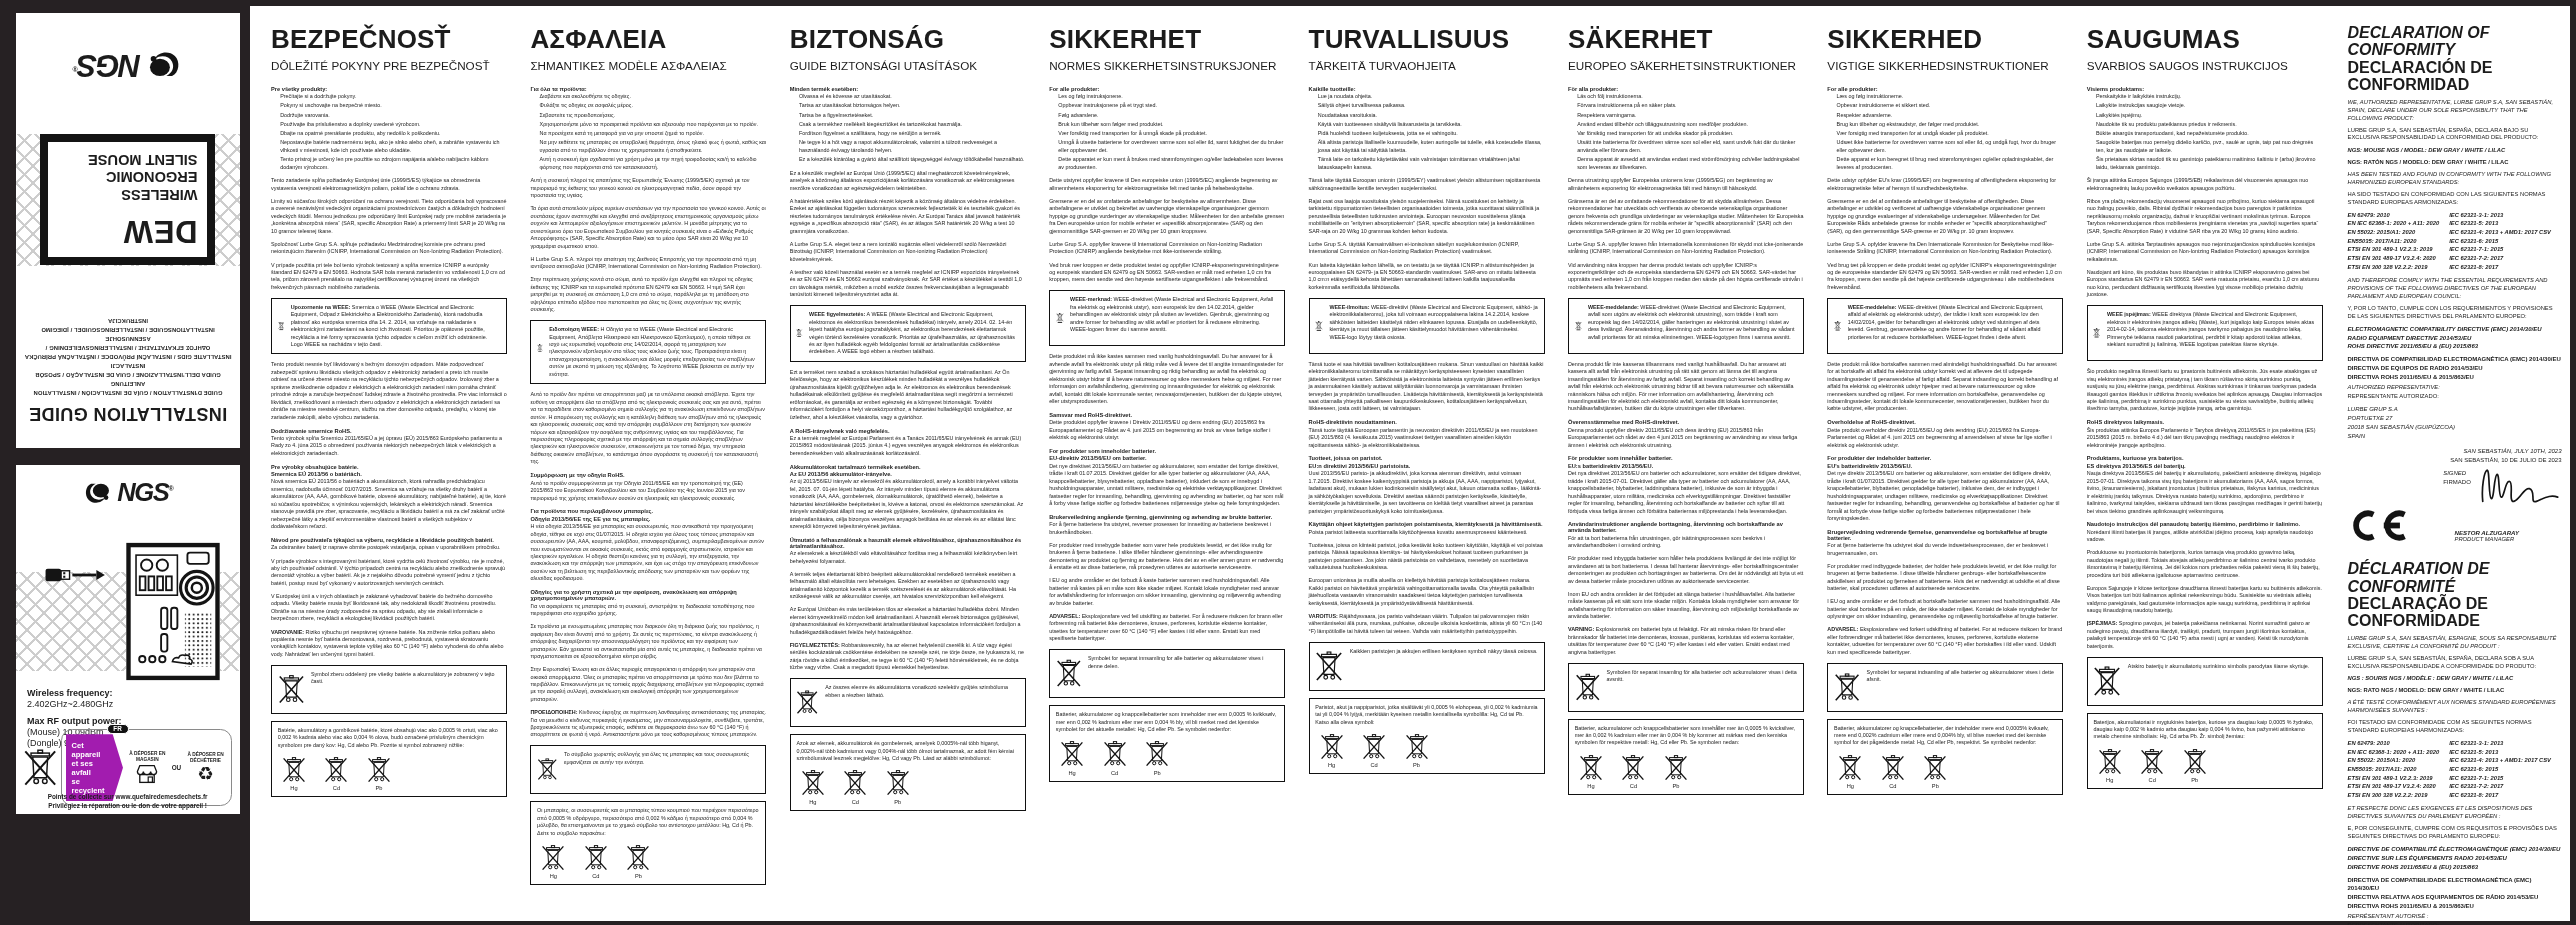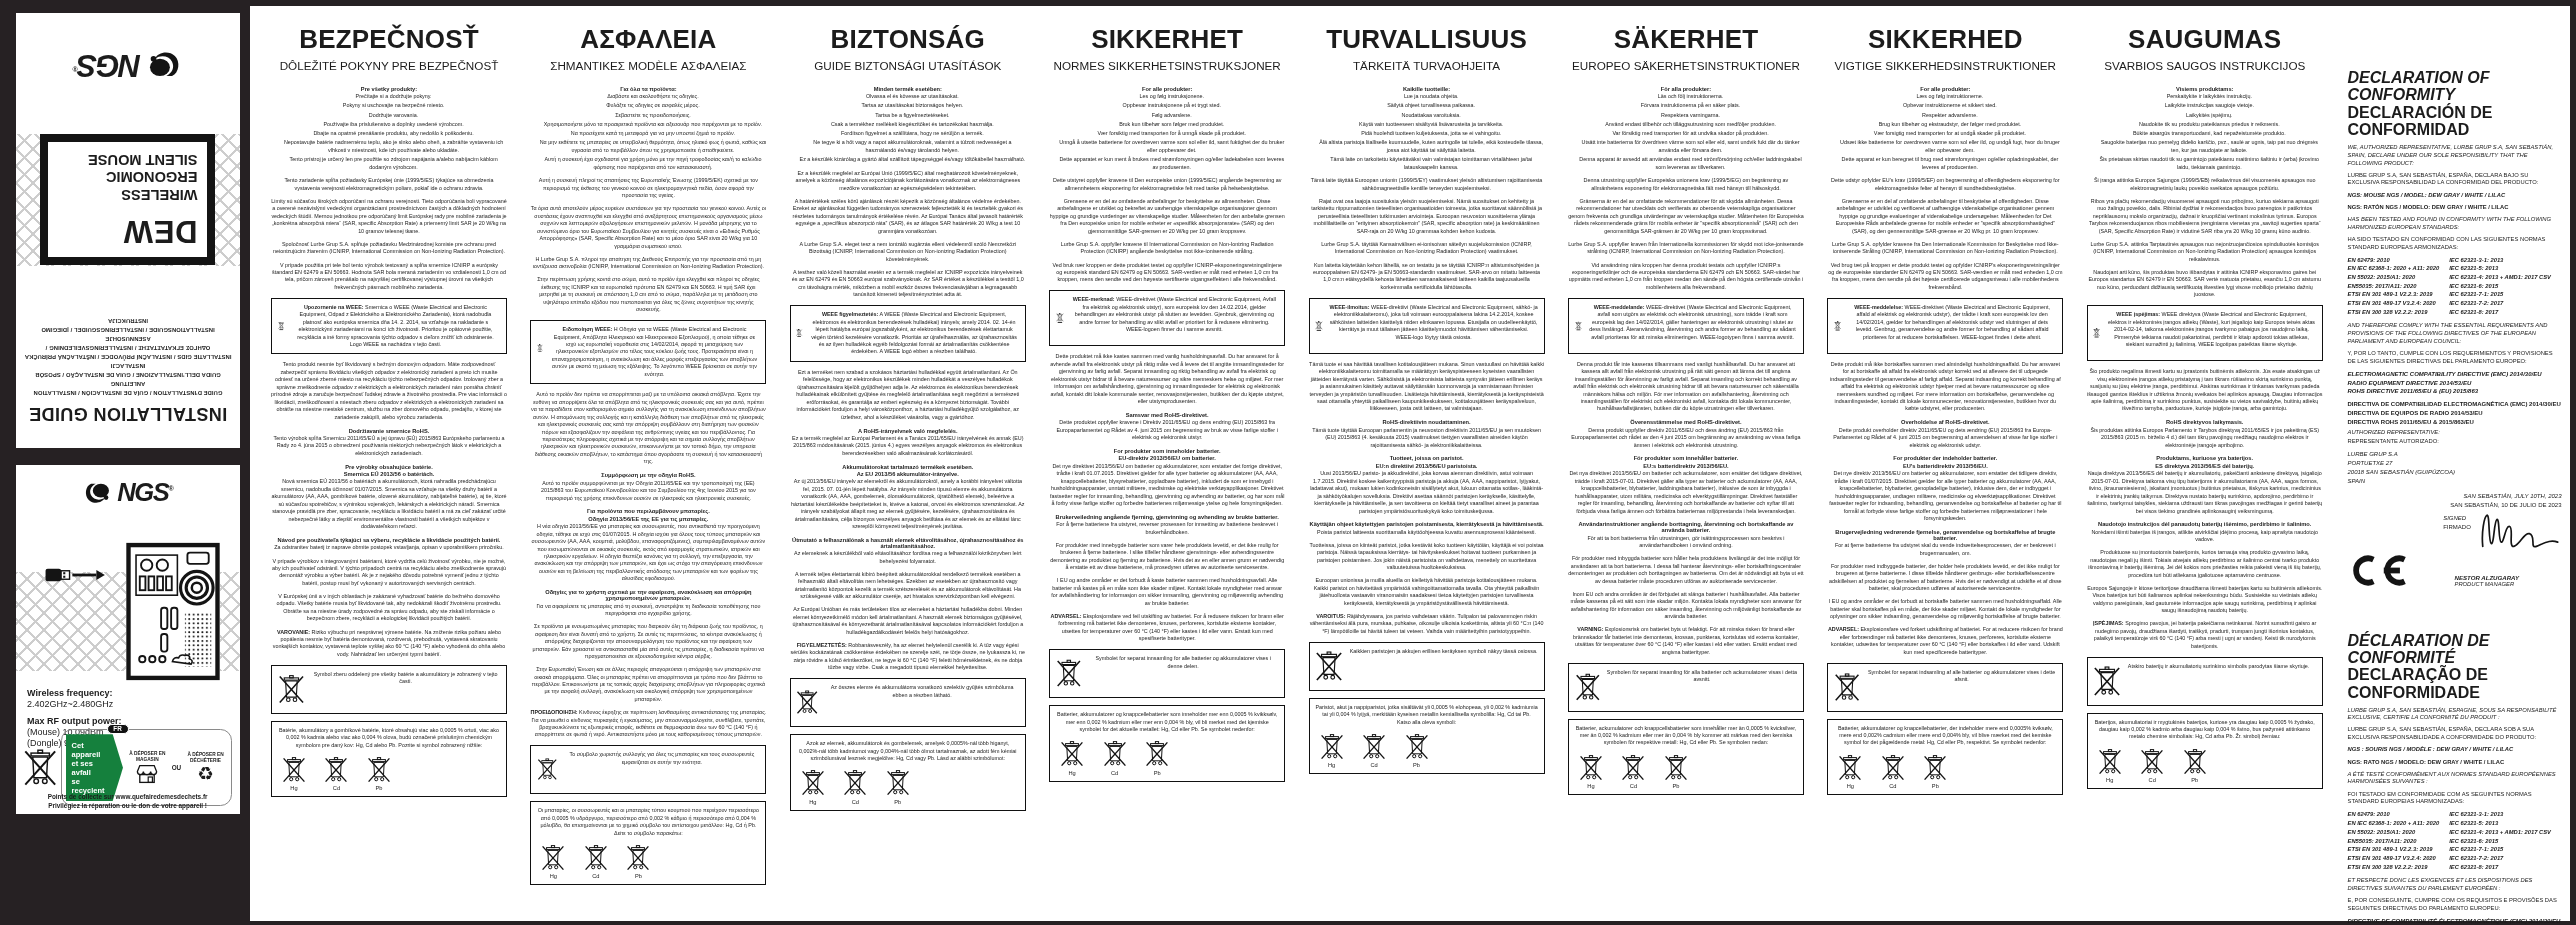--- a/index.html
+++ b/index.html
@@ -28,21 +28,21 @@
   .dev-inner{position:relative;width:100%;height:100%;}
   .dev-band{position:absolute;left:0;top:107px;width:100%;height:99px;z-index:0;}
   .dev-logo{position:absolute;top:12.8px;left:0;width:100%;display:flex;justify-content:center;z-index:1;}
   .tower{position:absolute;right:20px;top:77px;z-index:2;background:#fff;}
   .dongle-wrap{position:absolute;left:28px;top:98px;z-index:2;display:flex;align-items:center;}
   .freq{position:absolute;left:11.4px;top:217px;z-index:2;font-size:9px;line-height:1.25;}
   .freq b{display:block;margin-top:5.7px;}
   .fr-banner{position:absolute;left:7px;top:264px;width:209px;z-index:2;display:flex;align-items:center;gap:3.6px;}
   .fr-box{flex:1;border:1.4px solid #8a8a8a;border-radius:11.4px;padding:4.3px 4.3px;display:flex;align-items:center;gap:3.6px;position:relative;}
   .fr-pill{position:absolute;left:45px;top:-6.4px;background:#111;color:#fff;border:1.4px solid #fff;border-radius:7px;font-size:6.4px;font-weight:bold;padding:0.7px 5.7px;}
-  .fr-claim{background:#15803d;color:#fff;font-weight:bold;font-size:7.5px;line-height:1.2;padding:6.4px 11.4px 6.4px 5.7px;clip-path:polygon(0 0,82% 0,100% 50%,82% 100%,0 100%);}
+  .fr-claim{background:#a21caf;color:#fff;font-weight:bold;font-size:7.5px;line-height:1.2;padding:6.4px 11.4px 6.4px 5.7px;clip-path:polygon(0 0,82% 0,100% 50%,82% 100%,0 100%);}
   .fr-opt{display:flex;flex-direction:column;align-items:center;gap:1.4px;width:45px;}
   .fr-opt-label{font-size:4.8px;font-weight:bold;text-align:center;line-height:1.25;}
   .fr-ou{font-size:6.4px;font-weight:bold;}
   .recycle-glyph{font-size:18.5px;line-height:1;}
   .fr-lines{position:absolute;left:0;top:328px;width:100%;text-align:center;z-index:2;}
   .fr-lines div{font-size:6.4px;font-weight:bold;line-height:1.35;}
   
   #sheet{position:absolute;left:250px;top:5.7px;width:2320px;height:915px;background:#fff;box-sizing:border-box;padding:18.5px 0 0 21px;display:flex;align-items:flex-start;}
   .lang-col{width:236px;flex:0 0 236px;margin-right:23.4px;}
   .lang-title{font-size:26px;font-weight:bold;margin:0 0 3.6px 0;letter-spacing:0.2px;}
@@ -51,21 +51,21 @@
   .sec-label.tight{margin:1.4px 0 1.4px 0;}
   .bullet{font-size:5.4px;line-height:1.38;padding-left:9.2px;margin-bottom:1.8px;}
   .para{font-size:5.4px;line-height:1.38;margin:0 0 5.7px 0;}
   .box{border:1.1px solid #111;padding:5px 5.7px;margin:6.4px 0 7px 0;}
   .hbox{display:flex;gap:6.4px;align-items:flex-start;}
   .box-text{font-size:5.4px;line-height:1.38;}
   .chem-bins{display:flex;gap:18.5px;margin-top:5.7px;padding-left:4.3px;}
   .chem-bin{display:flex;flex-direction:column;align-items:center;gap:0.7px;font-size:5.7px;}
   
   #dec-col{width:214px;flex:0 0 214px;margin-left:1.4px;}
-  .dec{margin-bottom:18.5px;margin-top:45px;}
+  .dec{margin-bottom:18.5px;}
   .dec-title1{font-size:16px;font-weight:bold;font-style:italic;line-height:1.08;}
   .dec-title2{font-size:16px;font-weight:bold;line-height:1.08;margin-bottom:5.7px;}
   .dec-p{font-size:5.8px;line-height:1.35;margin:0 0 4.3px 0;}
   .it{font-style:italic;}
   .bd{font-weight:bold;}
   .std-grid{display:flex;gap:10px;margin:2.8px 0 5.7px 0;}
   .std-list{font-size:5.8px;font-weight:bold;font-style:italic;line-height:1.5;}
   .dir-line{font-size:6px;font-weight:bold;line-height:1.45;}
   .addr{font-size:6px;font-style:italic;line-height:1.5;margin:4.3px 0;}
   .date-block{text-align:right;font-size:6px;line-height:1.5;margin:5.7px 0 1.4px 0;}
@@ -205,21 +205,21 @@
       </div>
     </div>
     <div class="fr-lines">
       <div>Points de collecte sur www.quefairedemesdechets.fr</div>
       <div>Privilégiez la réparation ou le don de votre appareil !</div>
     </div>
   </div>
 </div>
 
 <div id="sheet">
-  <div id="columns-host" style="display:flex;text-align:center;">
+  <div id="columns-host" style="display:flex;">
   <div class="lang-col">
     <h1 class="lang-title">BEZPEČNOSŤ</h1>
     <div class="lang-subtitle">DÔLEŽITÉ POKYNY PRE BEZPEČNOSŤ</div>
     <div class="sec-label">Pre všetky produkty:</div>
     <div>
           <div class="bullet">Prečítajte si a dodržujte pokyny.</div>
           <div class="bullet">Pokyny si uschovajte na bezpečné miesto.</div>
           <div class="bullet">Dodržujte varovania.</div>
           <div class="bullet">Používajte iba príslušenstvo a doplnky uvedené výrobcom.</div>
           <div class="bullet">Dbajte na opatrné prenášanie produktu, aby nedošlo k poškodeniu.</div>

